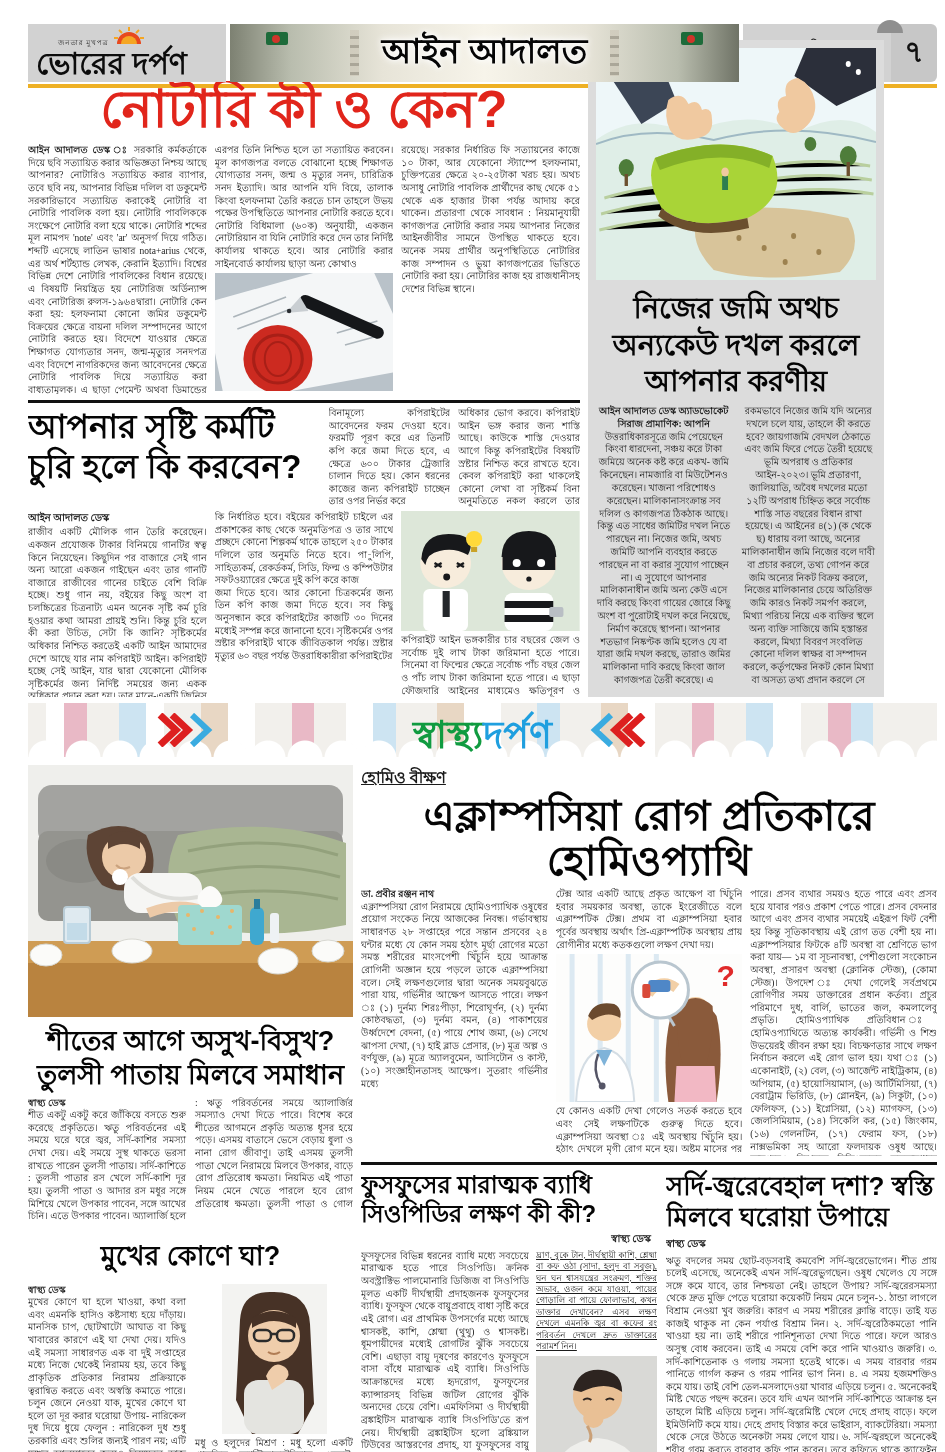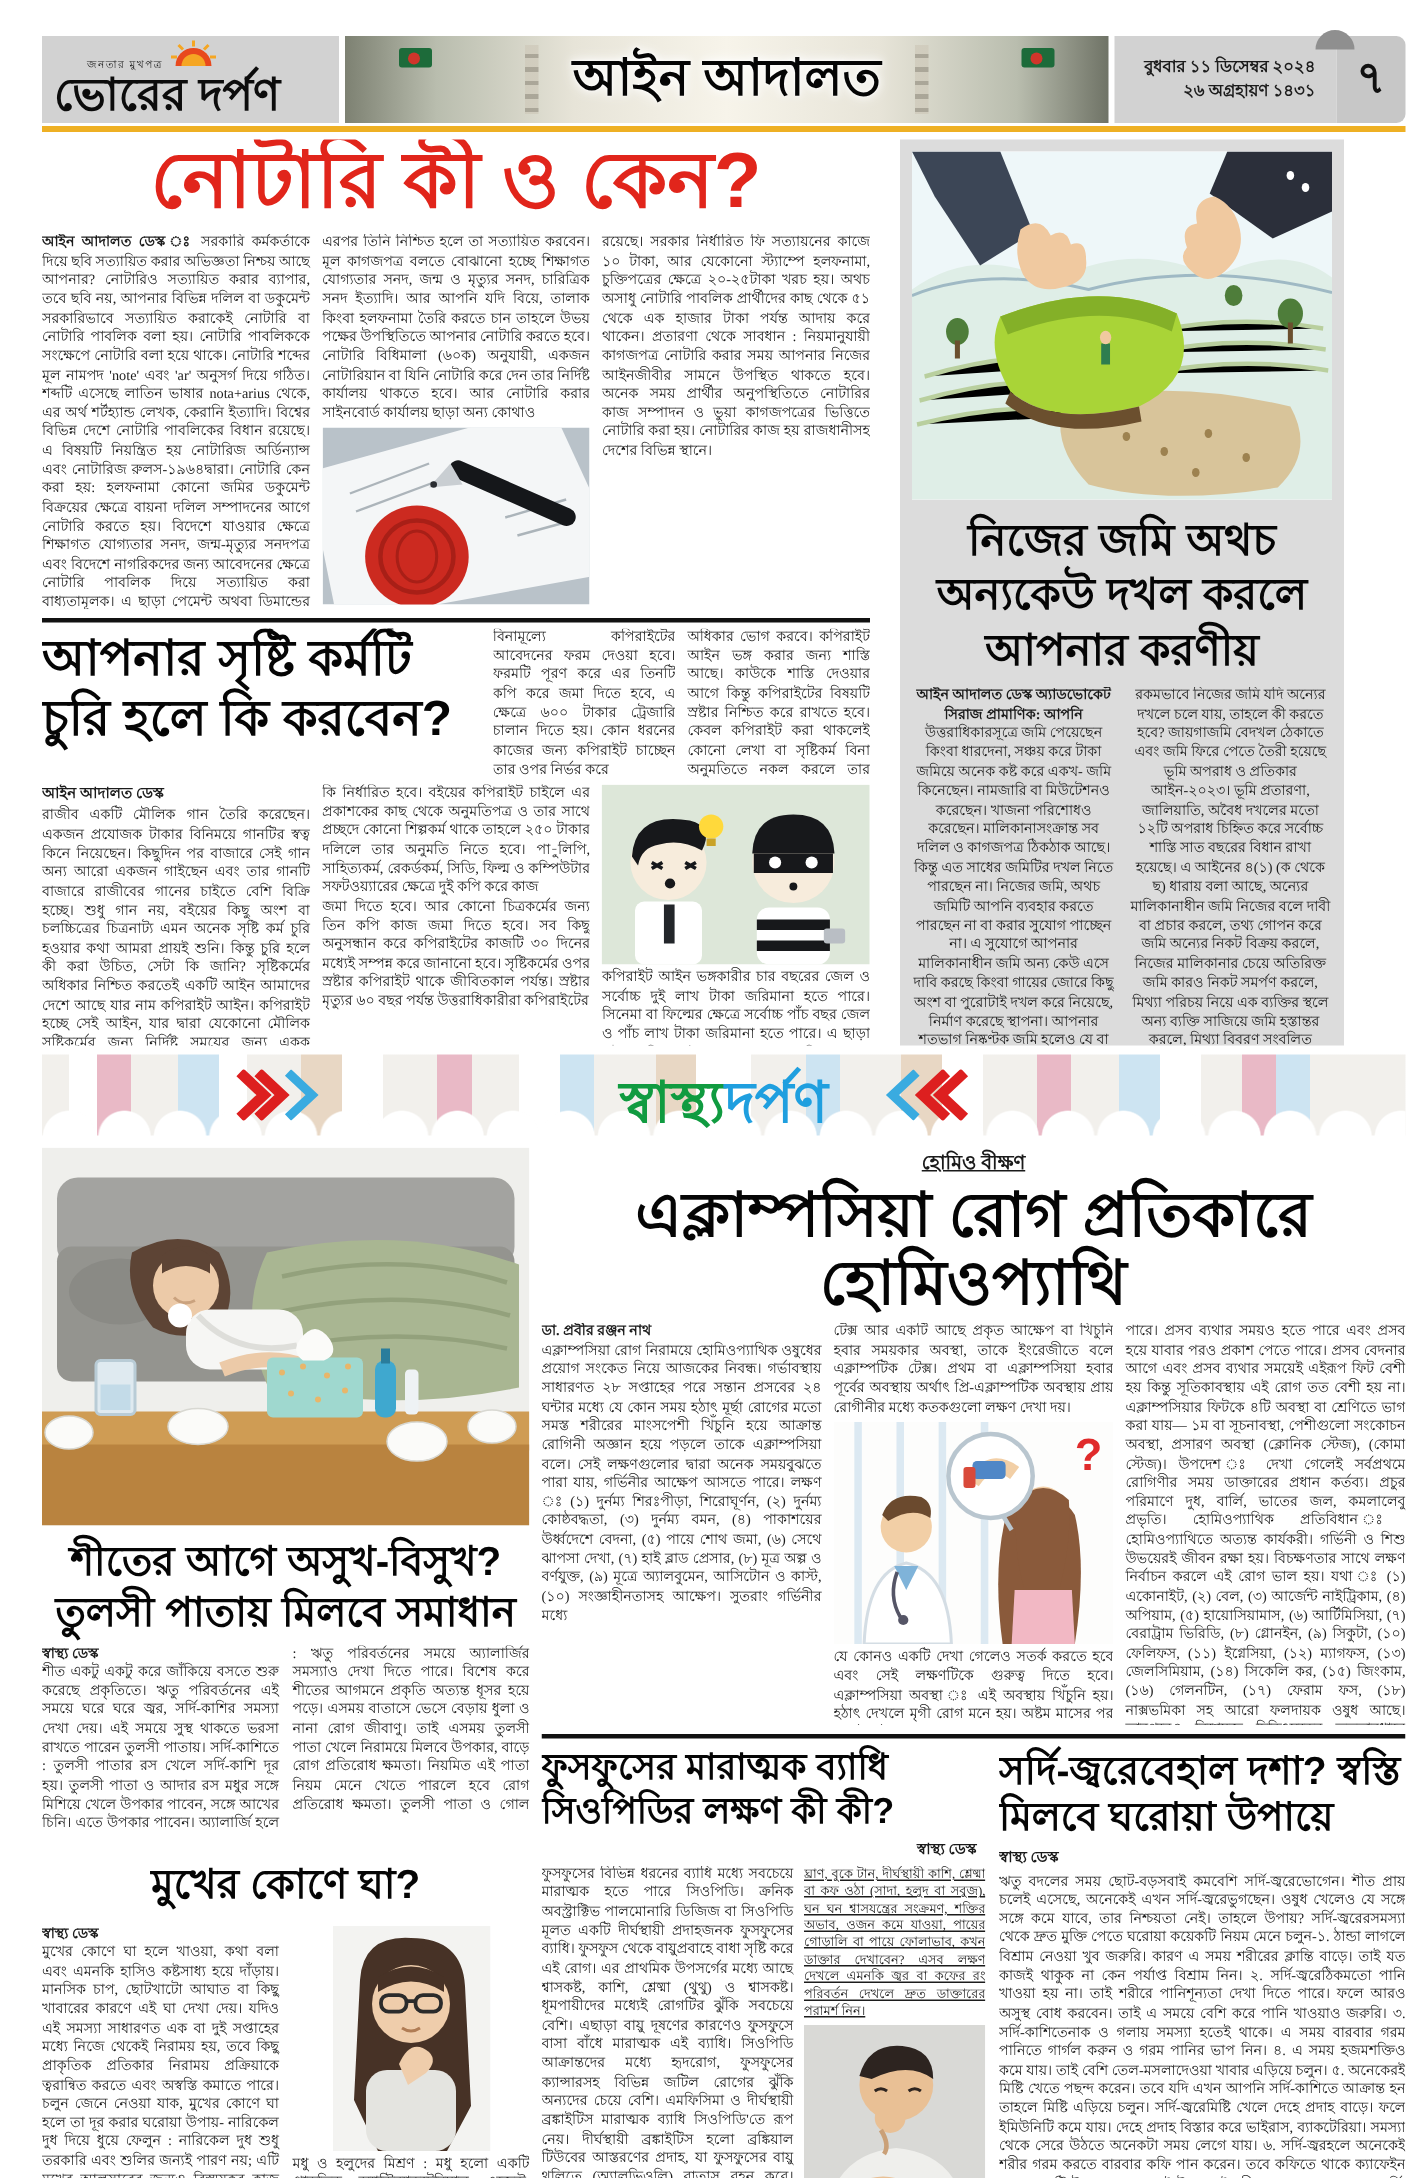--- a/index.html
+++ b/index.html
@@ -30,21 +30,21 @@
            justify-content:center;font-size:30px;font-weight:bold;color:#111;}
   .pagenum::before{content:"";position:absolute;left:-14px;top:-4px;width:26px;height:13px;border-radius:13px 13px 0 0;background:#8f8f8f;}
   .orange-rule{height:4px;background:#eeb024;margin-top:2px;}
 
   
   .bodytext{font-size:9.5px;line-height:1.33;text-align:justify;color:#1c1c1c;}
   .byline-inline{font-weight:bold;}
   .byline{font-weight:bold;font-size:10px;margin-bottom:2px;}
 
   
-  .law-row{display:flex;gap:20px;margin-top:5px;height:604px;}
+  .law-row{display:flex;gap:8px;margin-top:5px;height:604px;align-items:flex-end;}
   .law-left{width:552px;overflow:hidden;}
   .main-headline{margin:0 0 6px 0;text-align:center;font-size:52px;line-height:1.1;color:#e1251b;
                  font-weight:bold;font-family:"Liberation Sans","DejaVu Sans",sans-serif;}
   .cols3{display:flex;gap:8px;overflow:hidden;}
   .cols3 .col{flex:1;overflow:hidden;}
   .notary-cols{height:250px;}
   .notary-photo{width:100%;height:118px;margin:3px 0;}
   .law-divider{height:3px;background:#111;margin:6px 0 4px;}
   .cr-top{display:flex;gap:8px;height:100px;overflow:hidden;}
   .cr-top h2{margin:0;width:53%;font-size:33px;line-height:1.2;font-weight:bold;color:#050505;
@@ -83,21 +83,21 @@
   .sick-photo{width:100%;height:252px;}
   .winter-headline{margin:8px 0 4px;text-align:center;font-size:27px;line-height:1.25;font-weight:bold;color:#050505;
       font-family:"Liberation Sans","DejaVu Sans",sans-serif;}
   .winter-cols{column-count:2;column-gap:9px;height:128px;overflow:hidden;}
   .mouth-headline{margin:10px 0 4px;text-align:center;font-size:27px;font-weight:bold;color:#050505;
       font-family:"Liberation Sans","DejaVu Sans",sans-serif;}
   .mouth-cols{column-count:2;column-gap:9px;height:262px;overflow:hidden;}
   .mouth-photo{width:105px;height:150px;margin:3px auto;break-inside:avoid;}
 
   .h-right{width:576px;overflow:hidden;}
-  .kicker{text-align:center;font-size:13px;font-weight:bold;text-decoration:underline;margin:0 0 2px;}
+  .kicker{text-align:left;font-size:16px;font-weight:bold;text-decoration:underline;margin:0 0 2px;}
   .ecl-headline{margin:0 0 4px;text-align:center;font-size:41px;line-height:1.1;font-weight:bold;color:#050505;
       font-family:"Liberation Sans","DejaVu Sans",sans-serif;}
   .ecl-cols{height:268px;}
   .doctor-illus{width:100%;height:148px;margin:3px 0;}
   .h-bottom-rule{height:3px;background:#111;margin:6px 0 4px;}
   .h-bottom{display:flex;gap:9px;height:322px;overflow:hidden;}
   .copd{width:296px;overflow:hidden;}
   .copd-headline{margin:2px 0 2px;text-align:left;font-size:24px;line-height:1.2;font-weight:bold;color:#050505;
       font-family:"Liberation Sans","DejaVu Sans",sans-serif;}
   .copd-byline{text-align:right;font-weight:bold;font-size:10px;margin:0 6px 2px 0;}

